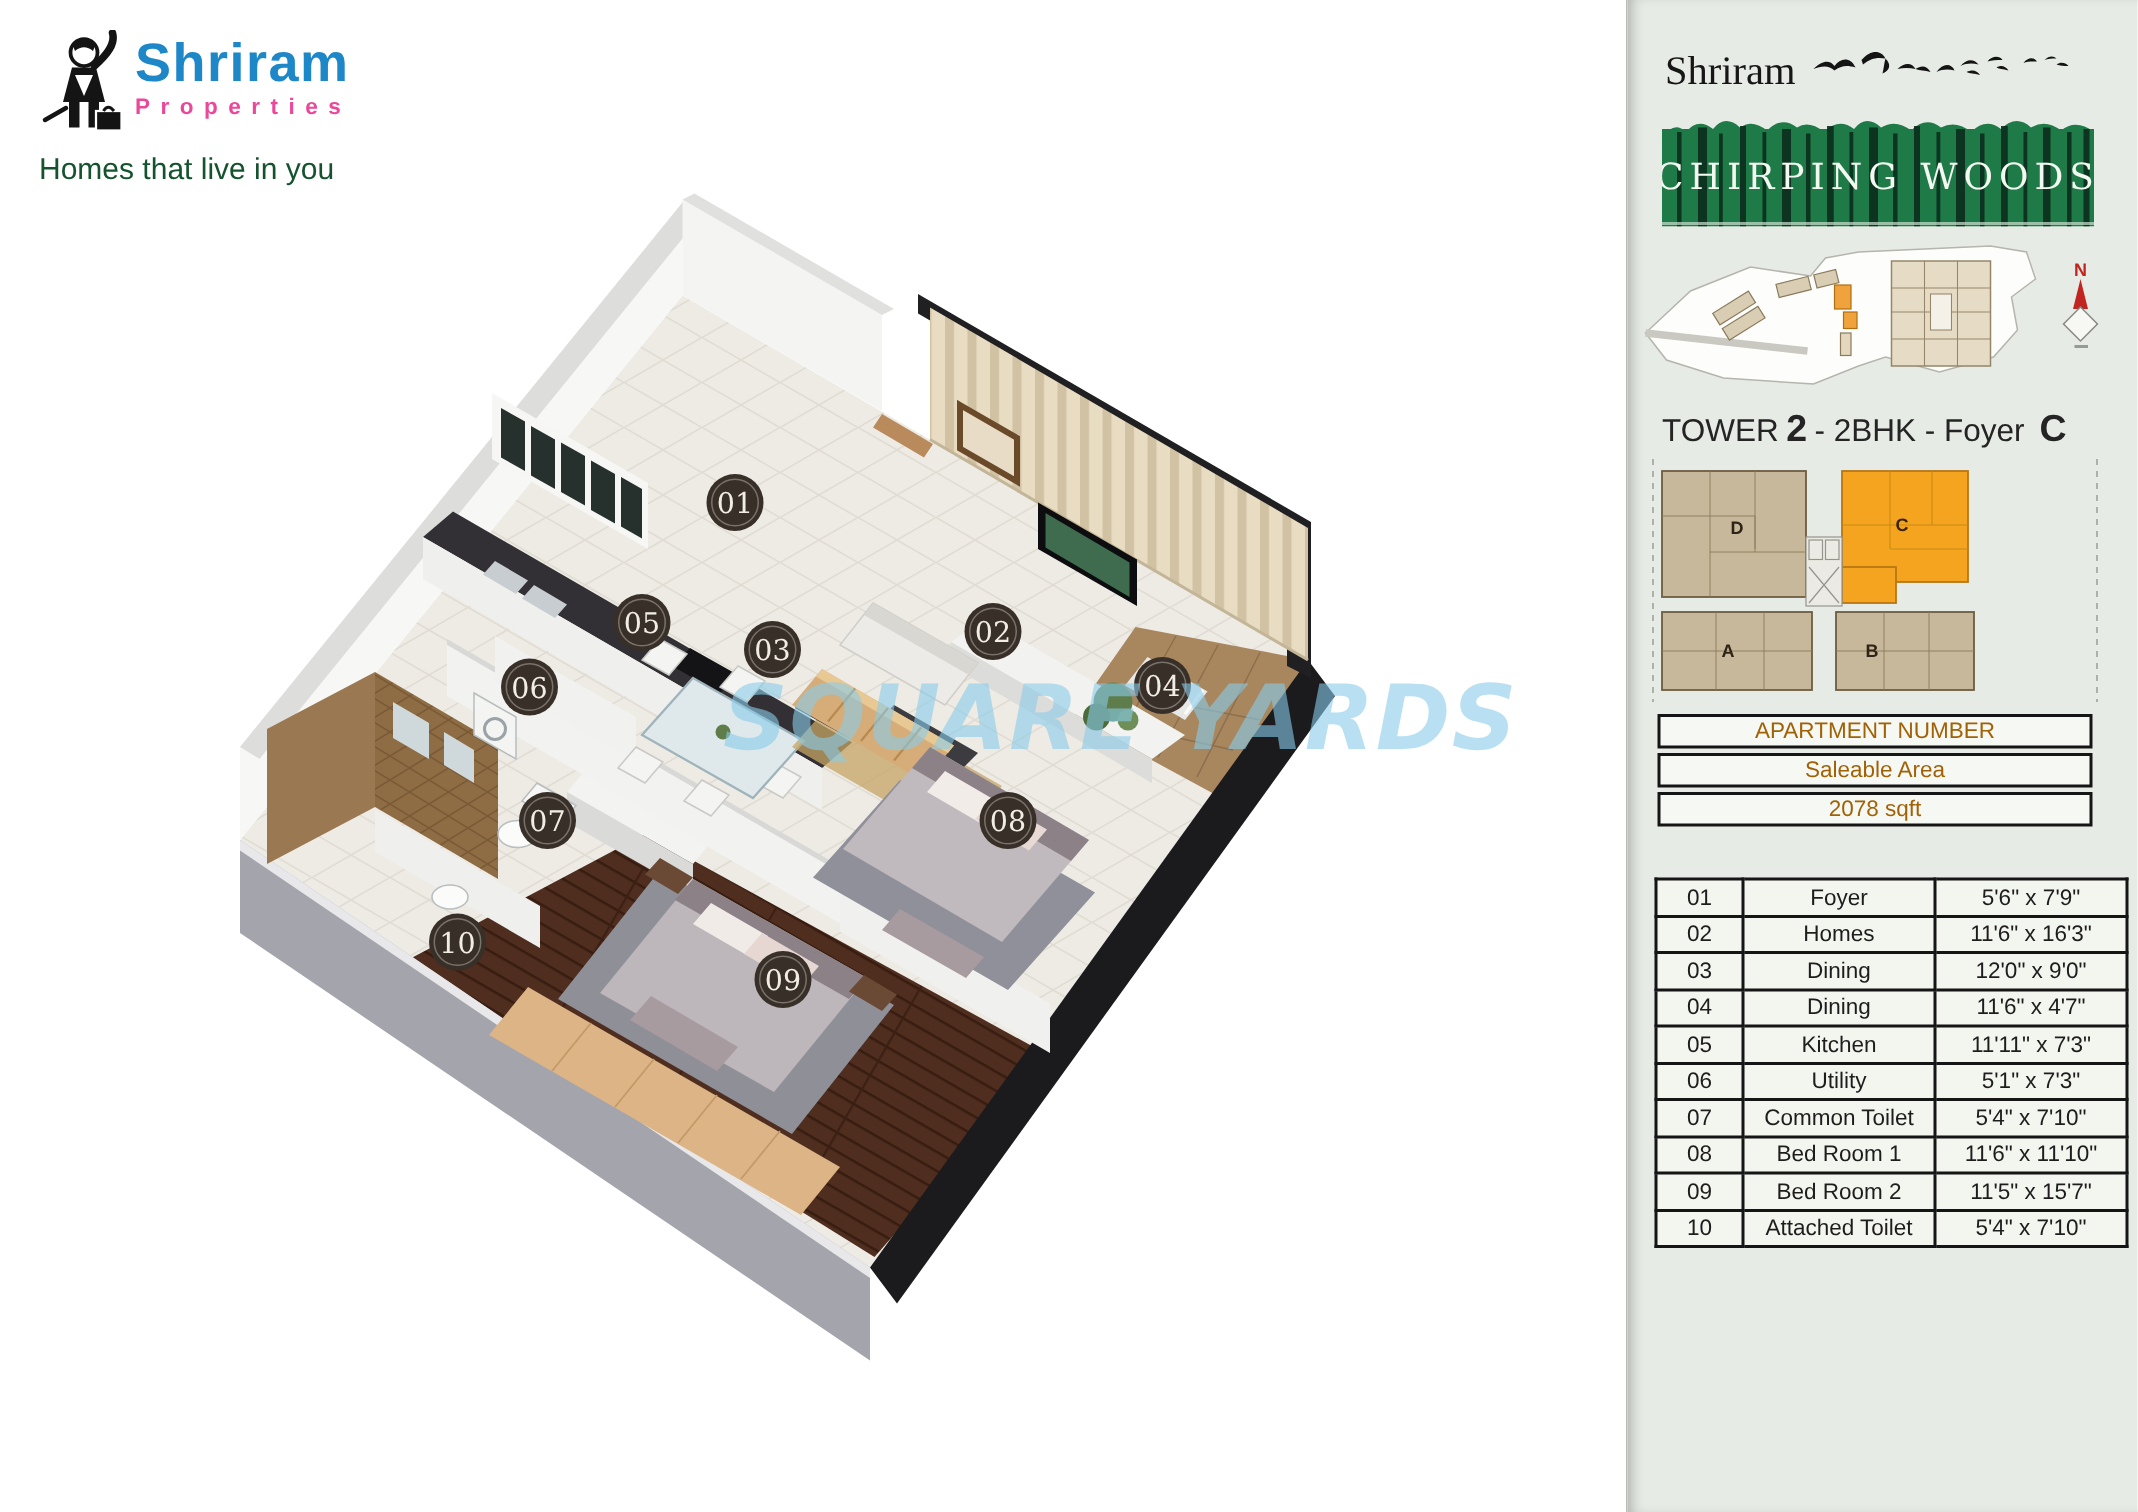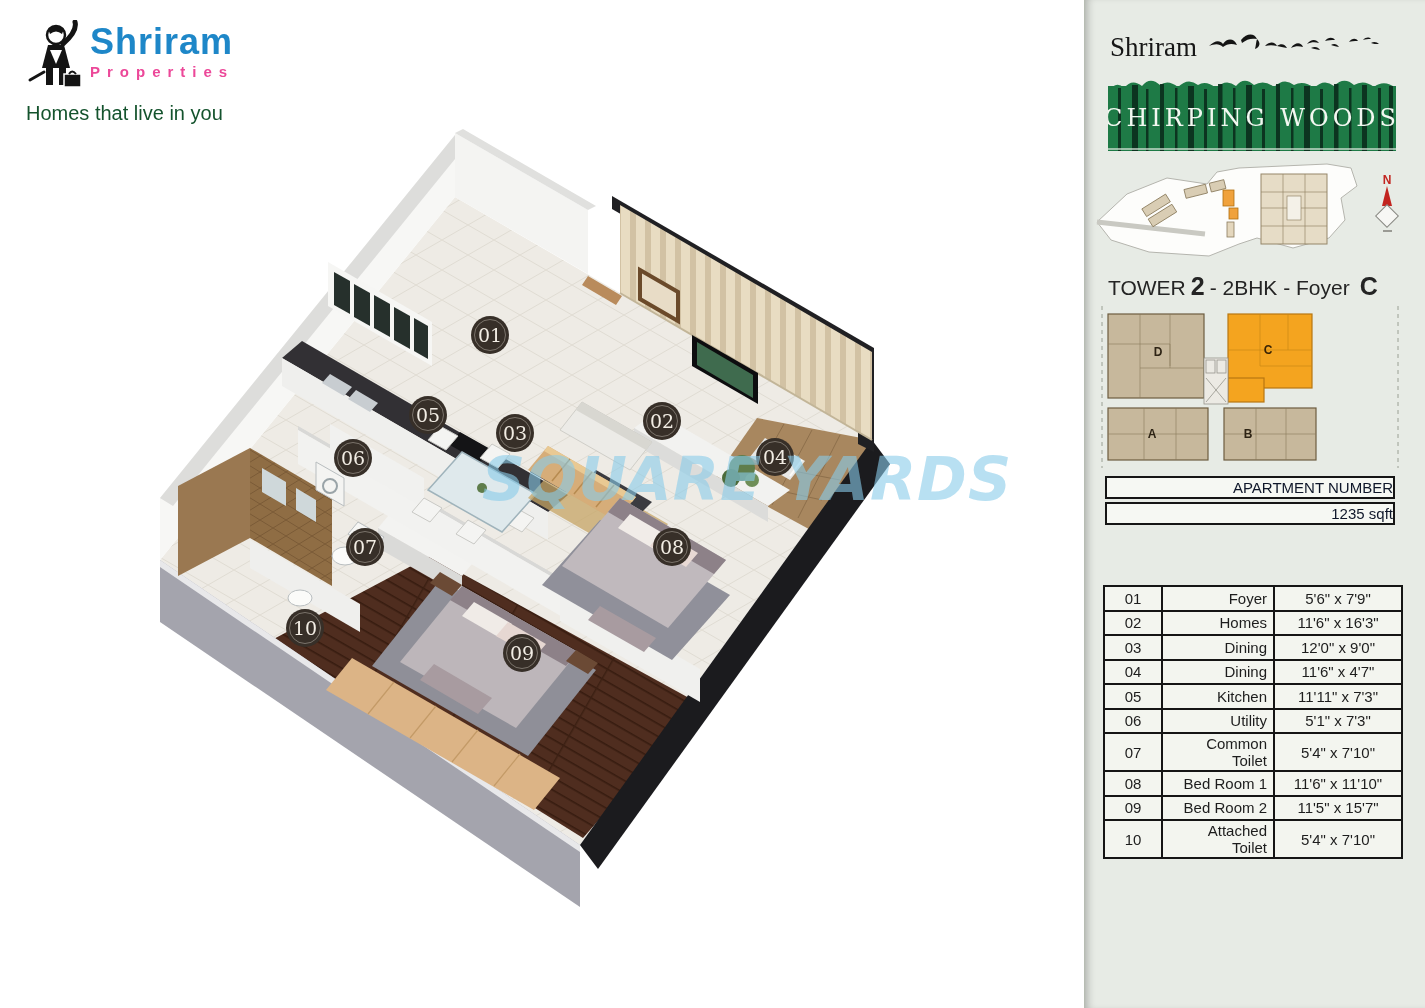--- a/index.html
+++ b/index.html
@@ -31,31 +31,31 @@
   .brand-name{font-family:"Liberation Serif",serif;font-size:27px;color:#161616;}
   .banner{position:absolute;left:23px;top:76px;}
   .sitemap{position:absolute;left:2px;top:158px;}
   .tower-title{position:absolute;left:23px;top:272px;font-size:21px;color:#242424;white-space:nowrap;}
   .tower-title .big{font-weight:bold;font-size:25px;margin:0 5px;}
   .tower-title .mid{margin-right:5px;}
   .keyplan{position:absolute;left:15px;top:306px;}
   .apt-table{position:absolute;left:20px;top:476px;width:290px;}
   .apt-row{
     box-sizing:border-box;border:2px solid #151515;background:#f6f8f3;height:23px;
-    margin-bottom:3px;text-align:right;font-size:15px;color:#0f172a;line-height:19px;
+    margin-bottom:3px;text-align:center;font-size:15px;color:#a16207;line-height:19px;
   }
   .room-table{
     position:absolute;left:18px;top:585px;border-collapse:collapse;table-layout:fixed;
   }
   .room-table td{
     box-sizing:border-box;border:2px solid #151515;background:#f3f5ef;color:#1d1d1d;
     font-size:15px;height:24.5px;padding:1px 6px;
   }
   .room-table td.c-no{width:58px;text-align:center;}
-  .room-table td.c-name{width:112px;text-align:right;}
+  .room-table td.c-name{width:128px;text-align:center;}
   .room-table td.c-dims{width:128px;text-align:center;}
 </style>
 </head>
 <body>
 
 <div class="main">
 
   <svg class="plan-svg" width="1085" height="1008" viewBox="0 0 1085 1008">
     <defs>
       <pattern id="tileP" width="52" height="30" patternUnits="userSpaceOnUse">
@@ -414,21 +414,22 @@
     </g>
     <g>
       <rect x="124" y="102" width="92" height="52" fill="#c7b89c" stroke="#6d5c40" stroke-width="1.2"></rect>
       <path d="M156,102 V154 M186,102 V154 M124,128 H216" stroke="#8b7a5c" stroke-width="0.6" fill="none"></path>
       <text x="148" y="132" text-anchor="middle" font-size="12" font-weight="bold" fill="#2e2415">B</text>
     </g>
   </svg>
 
   <div class="apt-table">
     <div class="apt-row">APARTMENT NUMBER</div>
-    <div class="apt-row">1235 sqft</div>
+    <div class="apt-row">Saleable Area</div>
+    <div class="apt-row">2078 sqft</div>
   </div>
 
   <table class="room-table">
     <tbody>
       <tr>
         <td class="c-no">01</td>
         <td class="c-name">Foyer</td>
         <td class="c-dims">5'6" x 7'9"</td>
       </tr>
       <tr>

